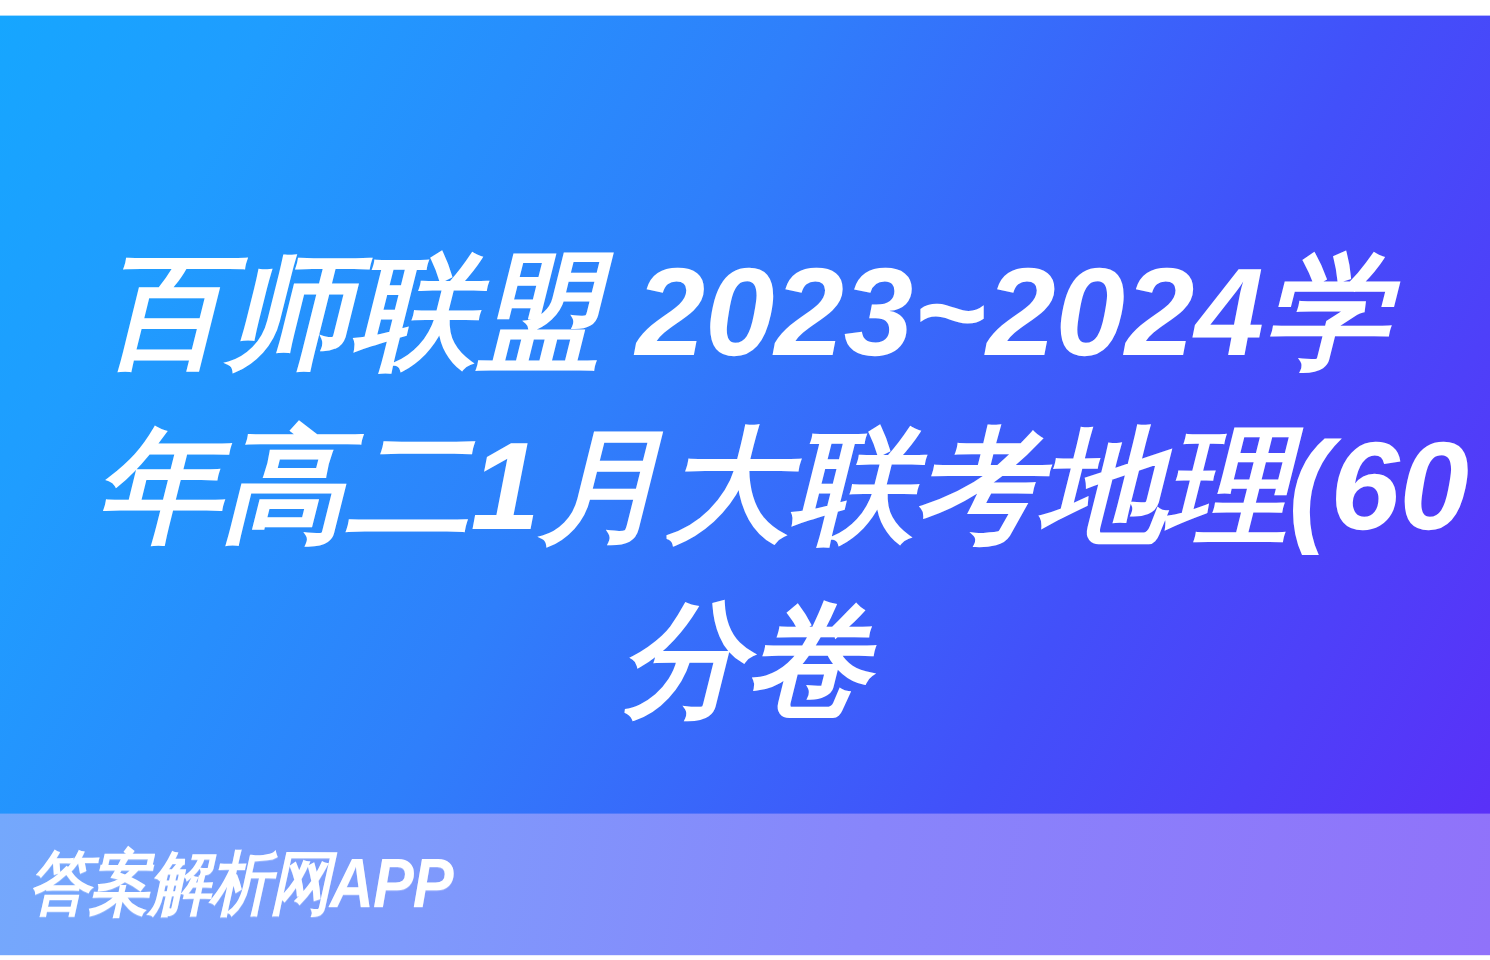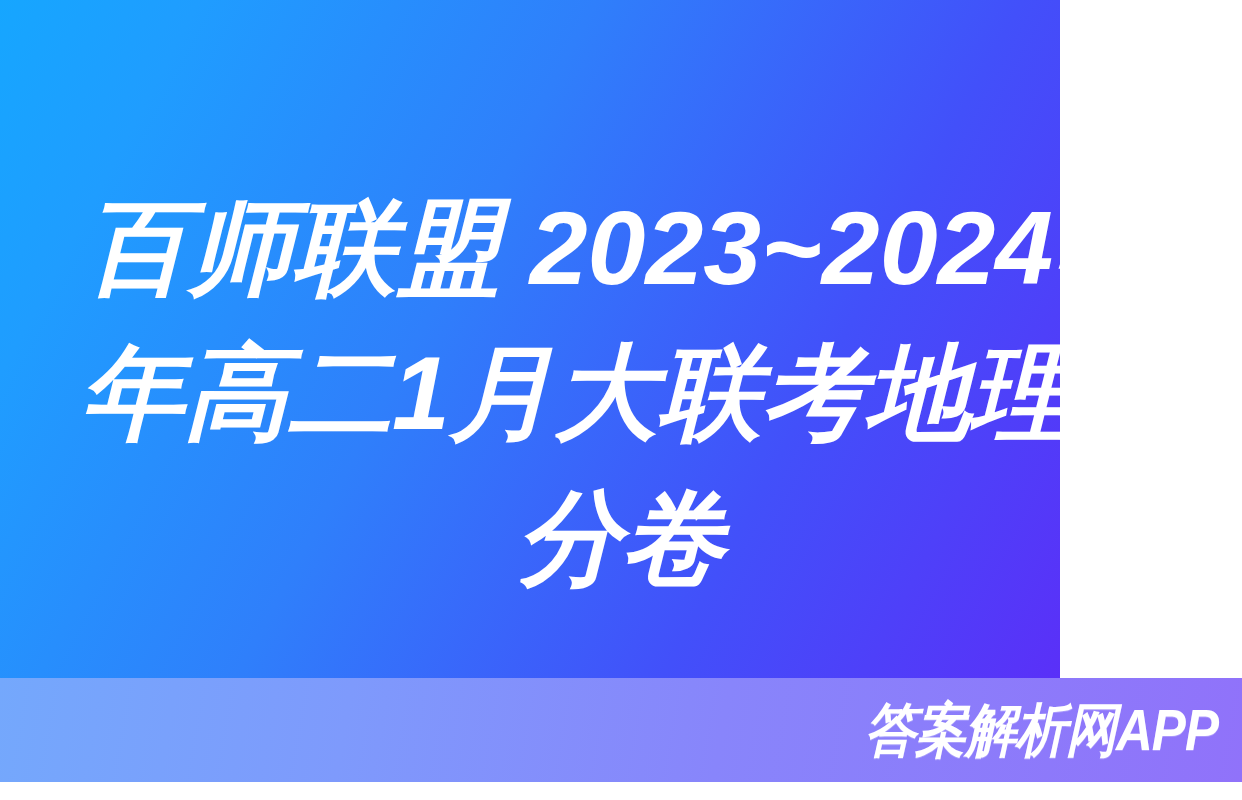--- a/index.html
+++ b/index.html
@@ -15,22 +15,22 @@
     position: relative;
     width: 1242px;
     height: 800px;
     overflow: hidden;
   }
 
   
   .hero {
     position: absolute;
     left: 0;
-    top: 0;
-    width: 1060px;
+    top: 13px;
+    width: 1242px;
     height: 678px;
     background: linear-gradient(118deg,
                 #16a6ff 0%,
                 #1f9dff 14%,
                 #2f7ffb 42%,
                 #4250fa 72%,
                 #5a30f8 100%);
   }
 
   
@@ -60,29 +60,29 @@
   }
   .title-line.l3 {
   }
 
   
   .watermark-band {
     position: absolute;
     left: 0;
     top: 678px;
     width: 1242px;
-    height: 104px;
+    height: 118px;
     background: linear-gradient(100deg,
                 #74a8fc 0%,
                 #7e9afc 28%,
                 #8885fb 58%,
                 #9072fa 100%);
     display: flex;
     align-items: center;
-    justify-content: flex-end;
+    justify-content: flex-start;
   }
 
   .watermark-text {
     color: #ffffff;
     font-family: "Liberation Sans", "DejaVu Sans", sans-serif;
     font-weight: 700;
     font-style: italic;
     font-size: 58px;
     line-height: 1;
     letter-spacing: -1px;

